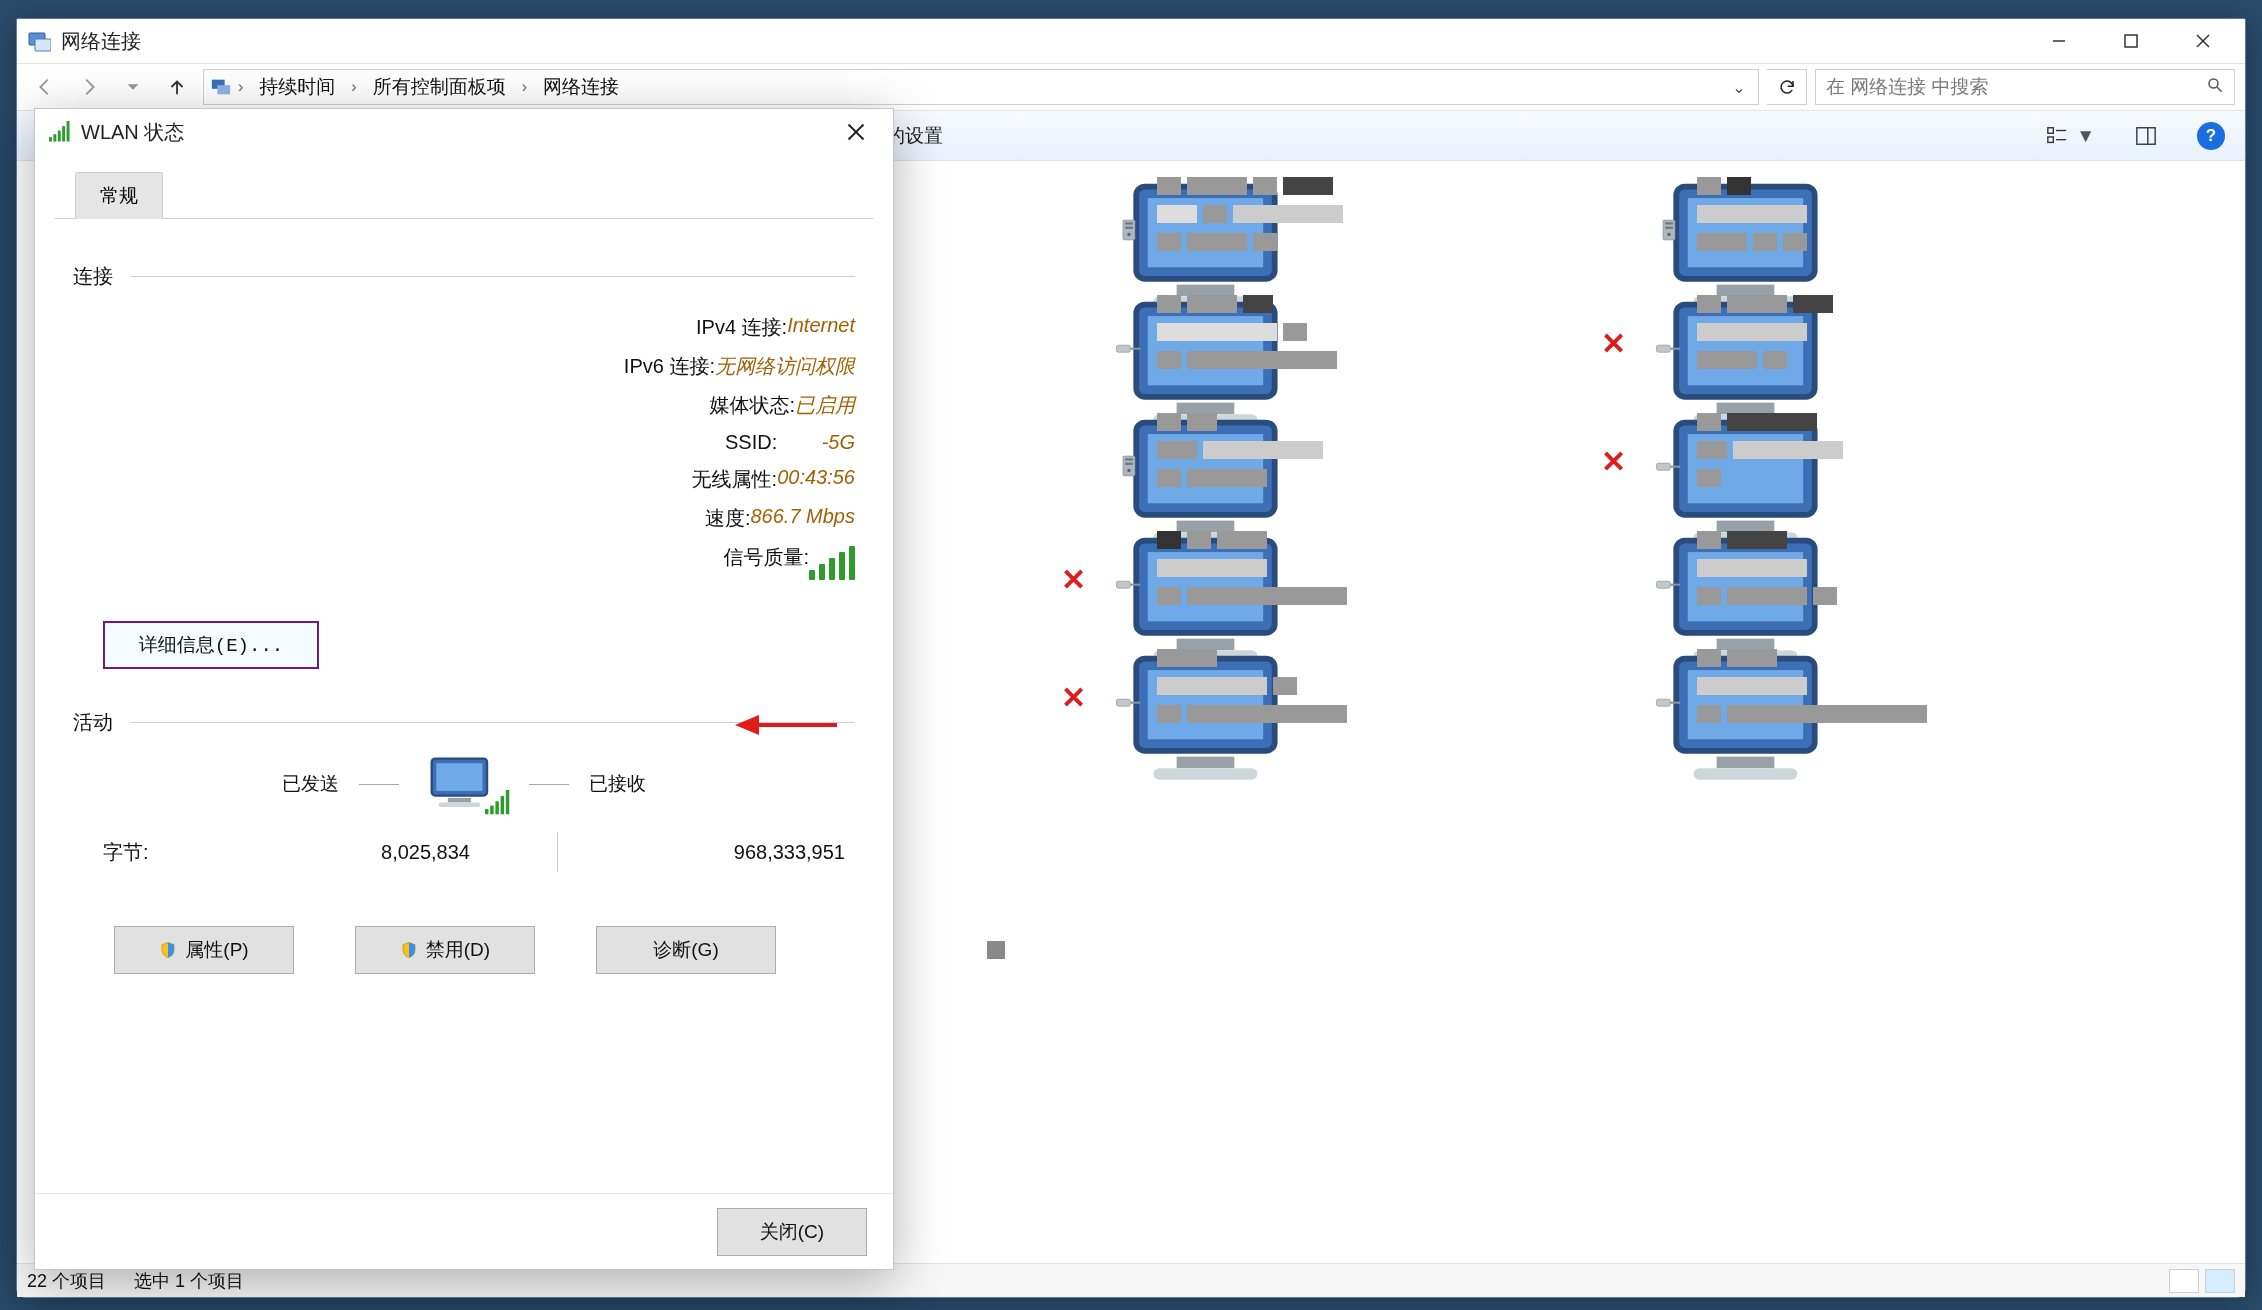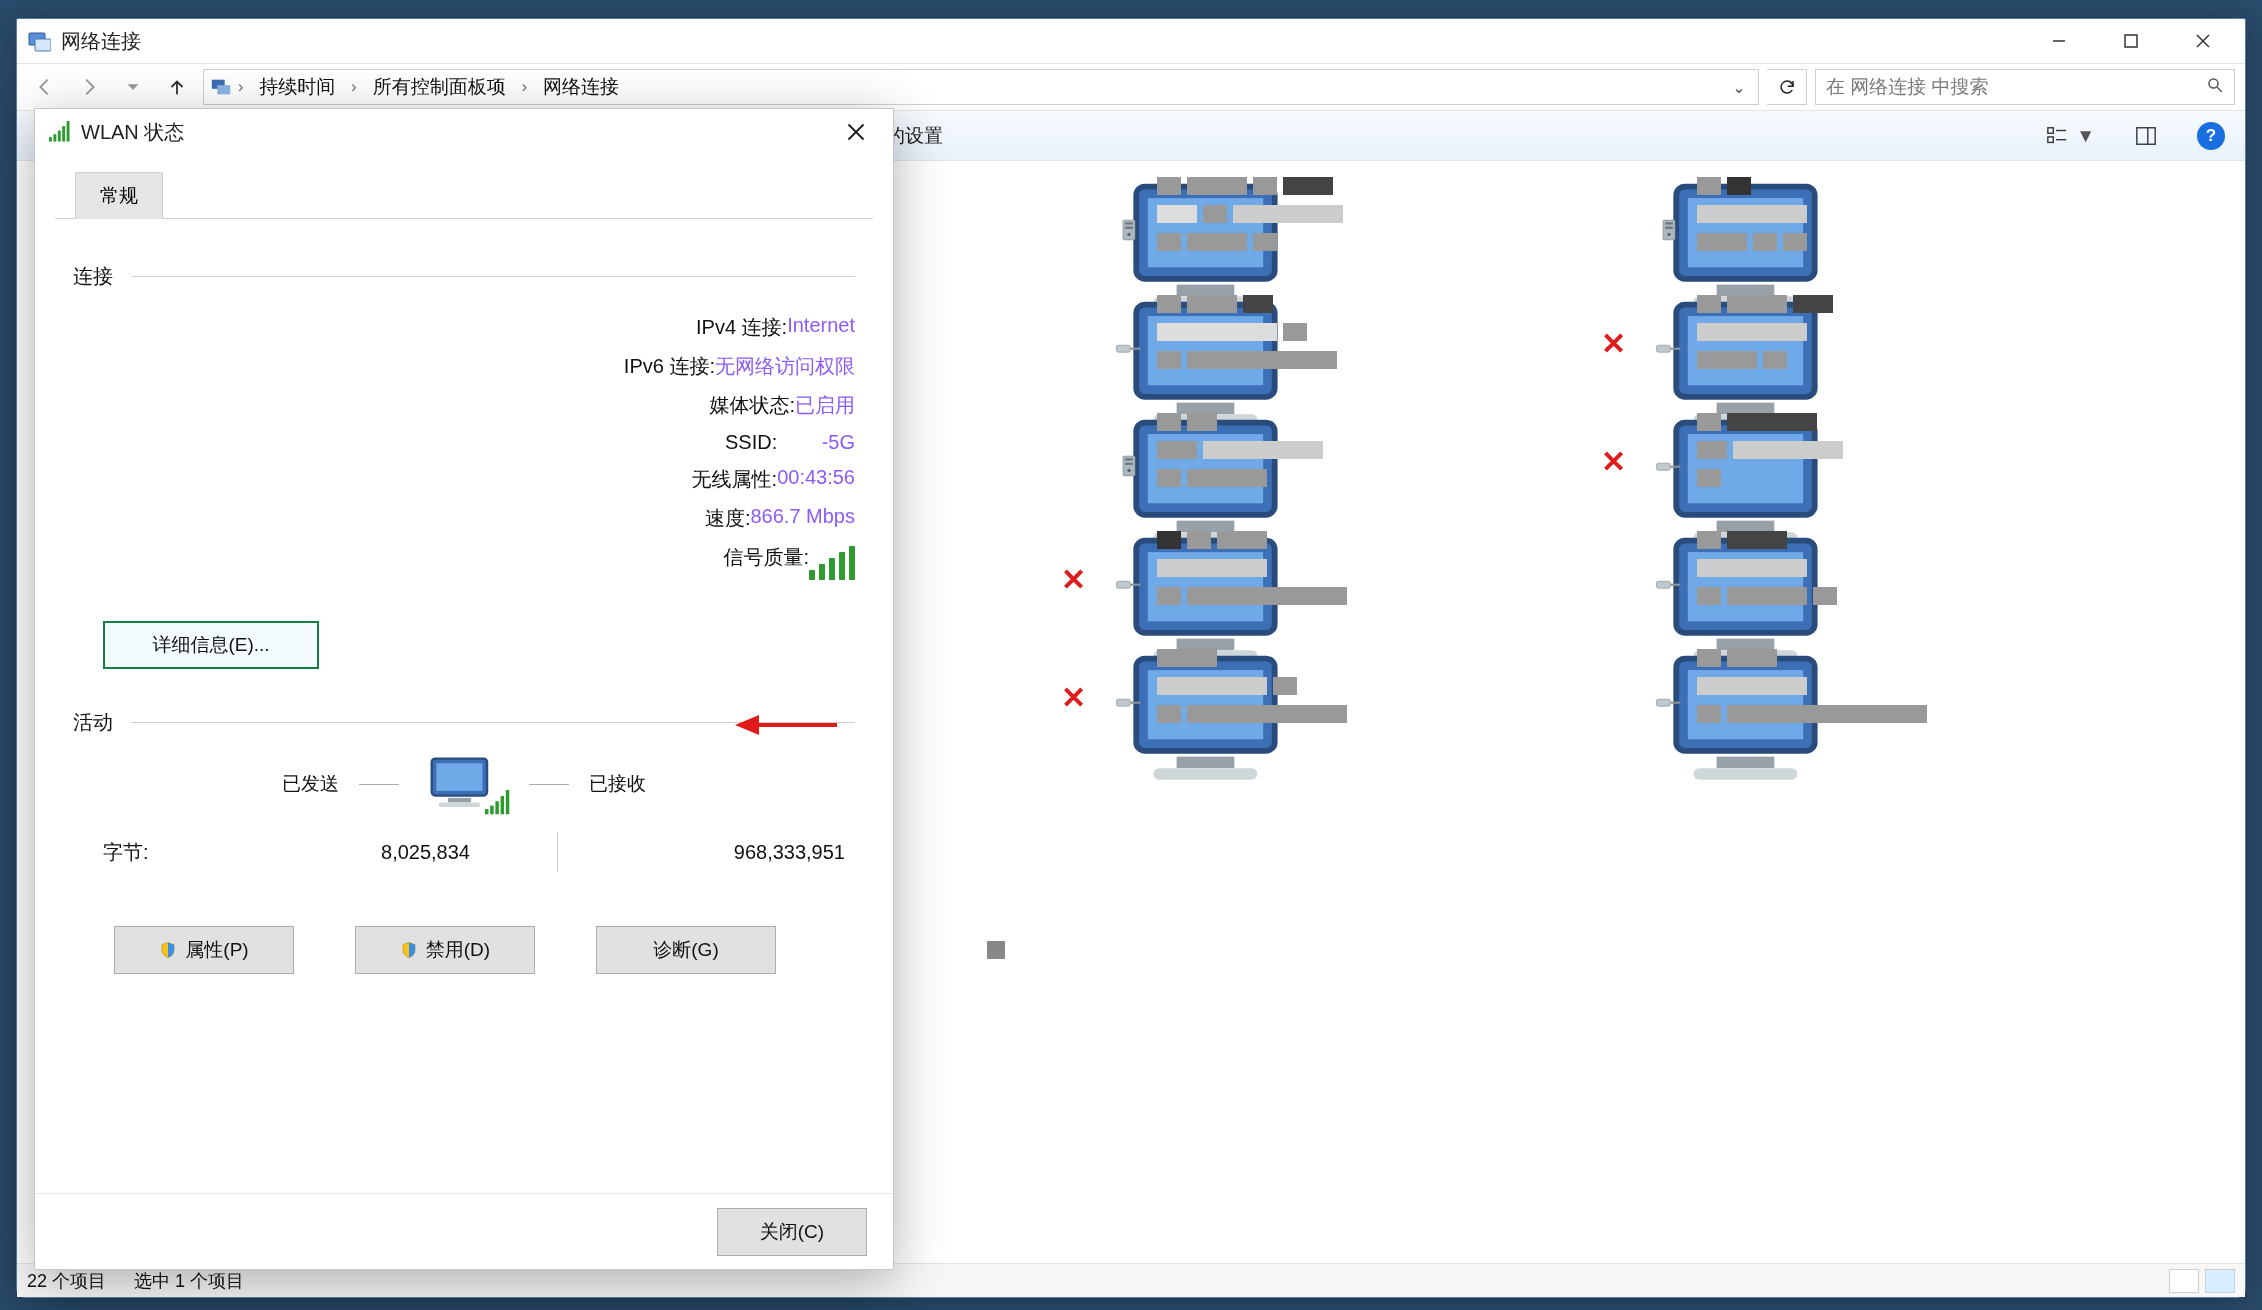--- a/index.html
+++ b/index.html
@@ -74,27 +74,27 @@
   .dlg-title .dtxt{font-size:20px;color:#222;}
   .dlg-title .dclose{margin-left:auto;width:46px;height:40px;display:flex;align-items:center;justify-content:center;}
   .dlg-tabs{height:46px;padding-left:20px;display:flex;align-items:flex-end;border-bottom:1px solid #d0d0d0;margin:18px 20px 0 20px;}
   .dlg-tabs .tab{padding:10px 24px;border:1px solid #d0d0d0;border-bottom:0;background:#e5e5e5;margin-bottom:-1px;font-size:19px;border-radius:2px 2px 0 0;}
   .dlg-body{flex:1;padding:22px 38px 10px 38px;font-size:20px;color:#111;}
   .grp-title{display:flex;align-items:center;gap:18px;margin:22px 0 18px 0;}
   .grp-title .gt{flex-shrink:0;}
   .grp-title .line{flex:1;height:1px;background:#d0d0d0;}
   .frow{display:flex;justify-content:flex-end;padding:6px 0 6px 30px;}
   .frow .lab{color:var(--field-label);}
-  .frow .val{color:#8b5cf6;}
+  .frow .val{color:#a16207;font-style:italic;}
   .signal{display:inline-flex;align-items:flex-end;gap:4px;height:36px;}
   .signal b{display:block;width:6px;background:#2e9b2e;border-radius:1px;}
   .signal b:nth-child(1){height:10px;} .signal b:nth-child(2){height:16px;} .signal b:nth-child(3){height:22px;} .signal b:nth-child(4){height:28px;} .signal b:nth-child(5){height:34px;}
   .btnrow{display:flex;gap:24px;margin:30px 0 0 30px;}
   .wbutton{height:48px;min-width:216px;border:1px solid var(--btn-border);background:var(--btn-face);display:flex;align-items:center;justify-content:center;font-size:19px;color:#111;}
-  .wbutton.primary{border:2px solid #15803d;background:#f4fbff;}
+  .wbutton.primary{border:2px solid #701a75;background:#f4fbff;font-family:Liberation Mono, monospace;}
   .btn-highlight-wrap{position:relative;border:2px solid #e01b1b;}
   .arrow{position:absolute;left:720px;top:606px;width:90px;height:18px;}
   .actrow{display:flex;align-items:center;justify-content:center;gap:20px;margin-top:10px;}
   .actrow .lab{font-size:19px;width:160px;}
   .actrow .lab.l{text-align:right;} .actrow .lab.r{text-align:left;}
   .actrow .dash{width:40px;height:1px;background:#aaa;}
   .actrow .mid{width:90px;height:60px;position:relative;}
   .bytes{display:flex;justify-content:space-between;padding:18px 10px 0 30px;font-size:20px;align-items:center;}
   .bytes .bl{width:80px;}
   .bytes .bv{width:200px;text-align:right;}

